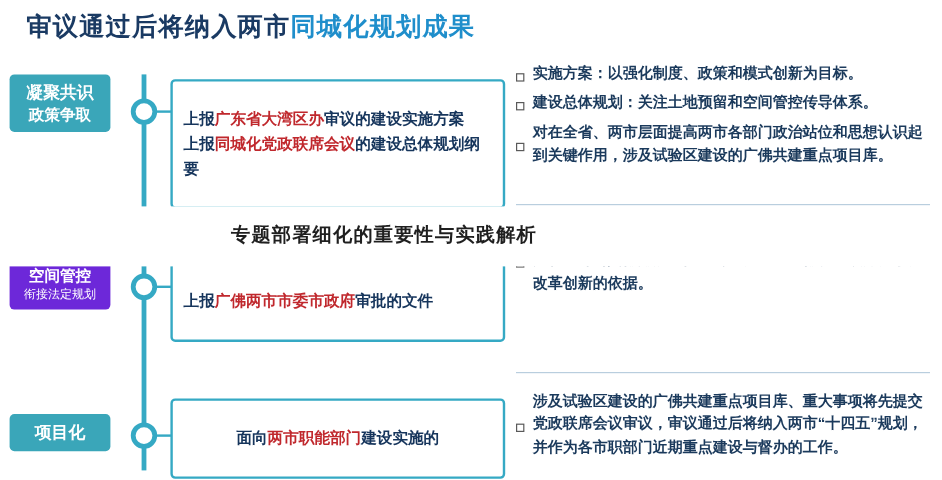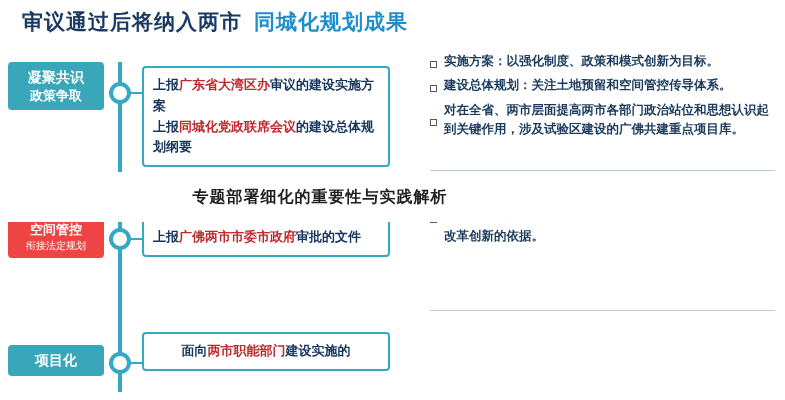--- a/index.html
+++ b/index.html
@@ -25,41 +25,41 @@
   .title {
     position: absolute;
     left: 22px;
     top: 8px;
     font-size: 21px;
     font-weight: bold;
     color: #1a3a63;
     letter-spacing: 1px;
     white-space: nowrap;
   }
-  .title .accent { color: #1f8ecb; margin-left: 12px; }
+  .title .accent { color: #1f8ecb; }
 
   
   .stage {
     position: absolute;
     left: 8px;
-    width: 96px;
+    width: 84px;
     border-radius: 4px;
     color: #ffffff;
     text-align: center;
     padding: 6px 2px;
     box-sizing: border-box;
     line-height: 1.35;
   }
   .stage .l1 { font-size: 14px; font-weight: bold; display: block; }
   .stage .l2 { font-size: 13px; font-weight: bold; display: block; }
   .stage.small .l1 { font-size: 13px; }
   .stage.small .l2 { font-size: 10px; font-weight: normal; }
 
   #stage-0 { top: 62px;  background: #3aa6b9; }
-  #stage-1 { top: 215px; background: #ef4444; }
+  #stage-1 { top: 215px; background: #6d28d9; }
   #stage-2 { top: 345px; background: #3aa6b9; }
 
   
   .timeline {
     position: absolute;
     left: 118px;
     top: 62px;
     width: 4px;
     height: 330px;
     background: #35a9c4;
@@ -75,26 +75,26 @@
     box-sizing: border-box;
   }
   #node-0 { top: 82px; }
   #node-1 { top: 228px; }
   #node-2 { top: 352px; }
 
   
   .mid-box {
     position: absolute;
     left: 142px;
-    width: 248px;
+    width: 279px;
     background: #ffffff;
     border: 2px solid #35a9c4;
     border-radius: 4px;
     box-sizing: border-box;
-    padding: 7px 9px;
+    padding: 21px 9px;
     color: #16355c;
     font-size: 13px;
     font-weight: bold;
     line-height: 1.6;
   }
   .mid-box .red { color: #c0282d; }
   #mid-0 { top: 66px; }
   #mid-1 { top: 218px; }
   #mid-2 { top: 332px; text-align: center; }
 
@@ -229,17 +229,23 @@
       </div>
     </div>
   <div class="right-rule" id="rule-0"></div>
   <div class="right-group" id="right-1">
       <div class="bullet-row">
         <span class="sq"></span>
         <div class="bullet-text"><span>由</span><span class="red">广佛两市市委市政府</span><span>联合印发实施，作为市、</span><span>区政府及相关管理部门具体开展试验区同城化建设工作、继</span><span>续深化细化改革创新的依据。</span></div>
       </div>
     </div>
   <div class="right-rule" id="rule-1"></div>
+  <div class="right-group" id="right-2">
+      <div class="bullet-row">
+        <span class="sq"></span>
+        <div class="bullet-text"><span>涉及试验区建设的广佛共建重点项目库、重大事项将先提交</span><span>党政联席会议审议，审议通过后将纳入两市“十四五”规</span><span>划，并作为各市职部门近期重点建设与督办的工作。</span></div>
+      </div>
+    </div>
 
   <div class="band"></div>
   <div class="band-text">专题部署细化的重要性与实践解析</div>
 
 </div>
 
 </body></html>

